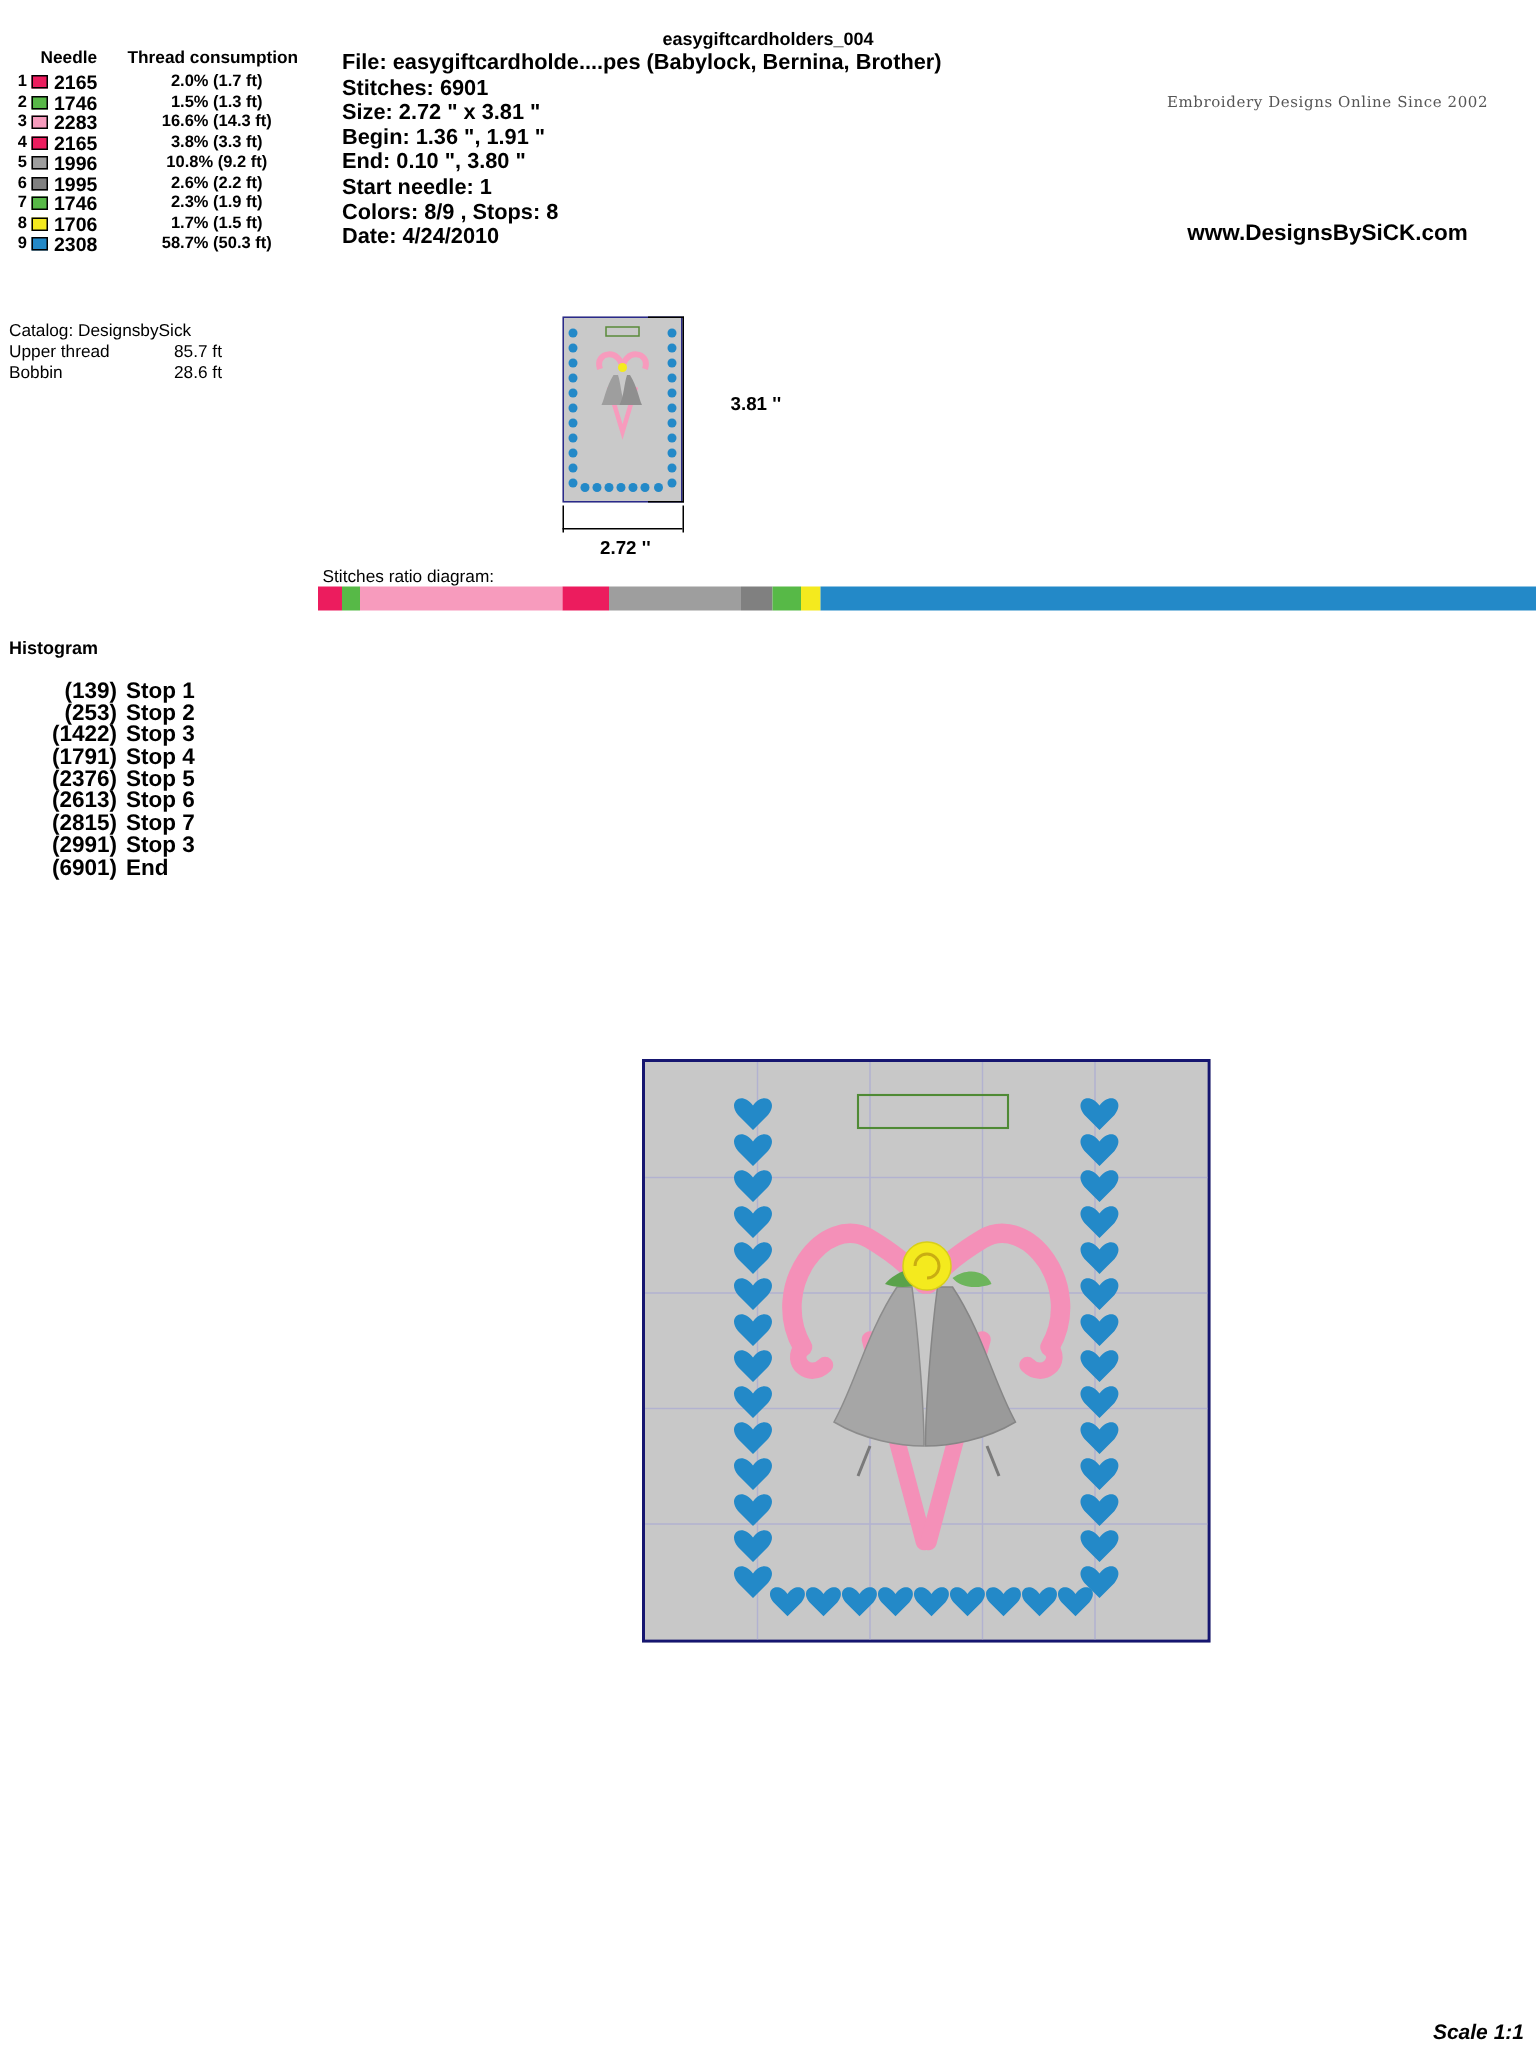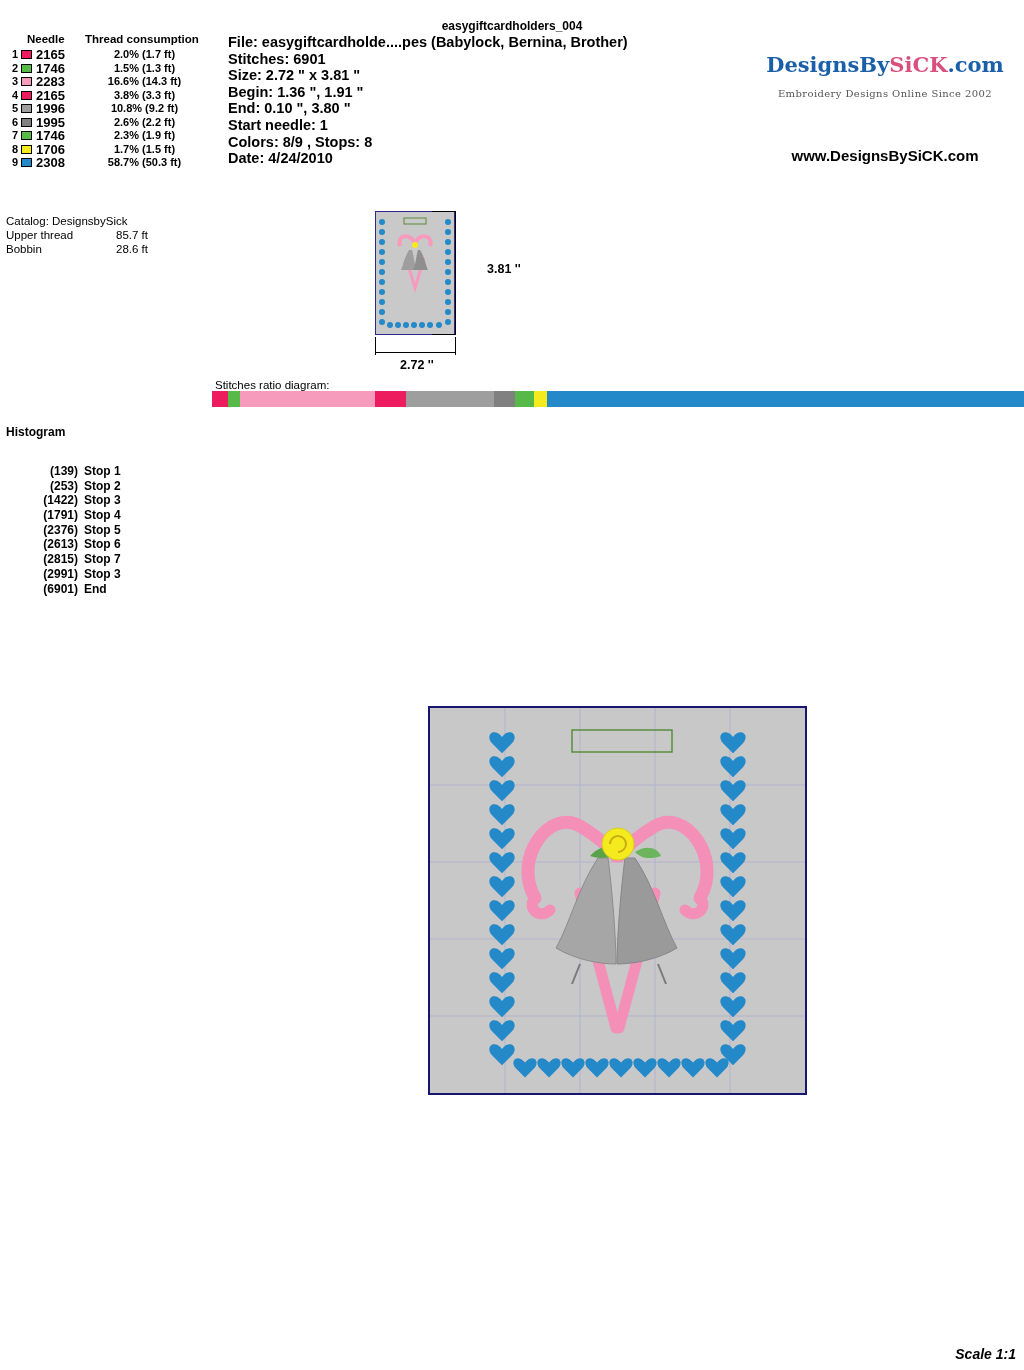--- a/index.html
+++ b/index.html
@@ -227,24 +227,23 @@
     position: absolute;
     left: 6px;
     top: 425px;
     font-size: 12px;
     font-weight: bold;
   }
   .histogram-list {
     position: absolute;
     left: 6px;
     top: 454px;
-    font-size: 12px;
+    font-size: 15px;
     font-weight: bold;
     width: 200px;
-    margin-top: 10px;
   }
   .hist-row {
     display: flex;
     height: 14.7px;
     line-height: 14.7px;
   }
   .hist-row .n {
     width: 72px;
     text-align: right;
     padding-right: 6px;
@@ -358,21 +357,20 @@
   <div>Stitches: 6901</div>
   <div>Size: 2.72 " x 3.81 "</div>
   <div>Begin: 1.36 ", 1.91 "</div>
   <div>End: 0.10 ", 3.80 "</div>
   <div>Start needle: 1</div>
   <div>Colors: 8/9 , Stops: 8</div>
   <div>Date: 4/24/2010</div>
 </div>
 
 <div class="logo-block">
-  <div class="logo-main"><span>DesignsBy</span><span class="pink">SiCK</span><span>.com</span></div>
   <div class="logo-sub">Embroidery Designs Online Since 2002</div>
 </div>
 <div class="logo-url">www.DesignsBySiCK.com</div>
 
 <div class="thumb-wrap">
   <svg width="78" height="122" viewBox="0 0 78 122">
     <rect x="0" y="0" width="78" height="122" fill="#c9c9c9"></rect>
 
     <g fill="#2389c8">
       <circle cx="6" cy="10" r="3"></circle>

